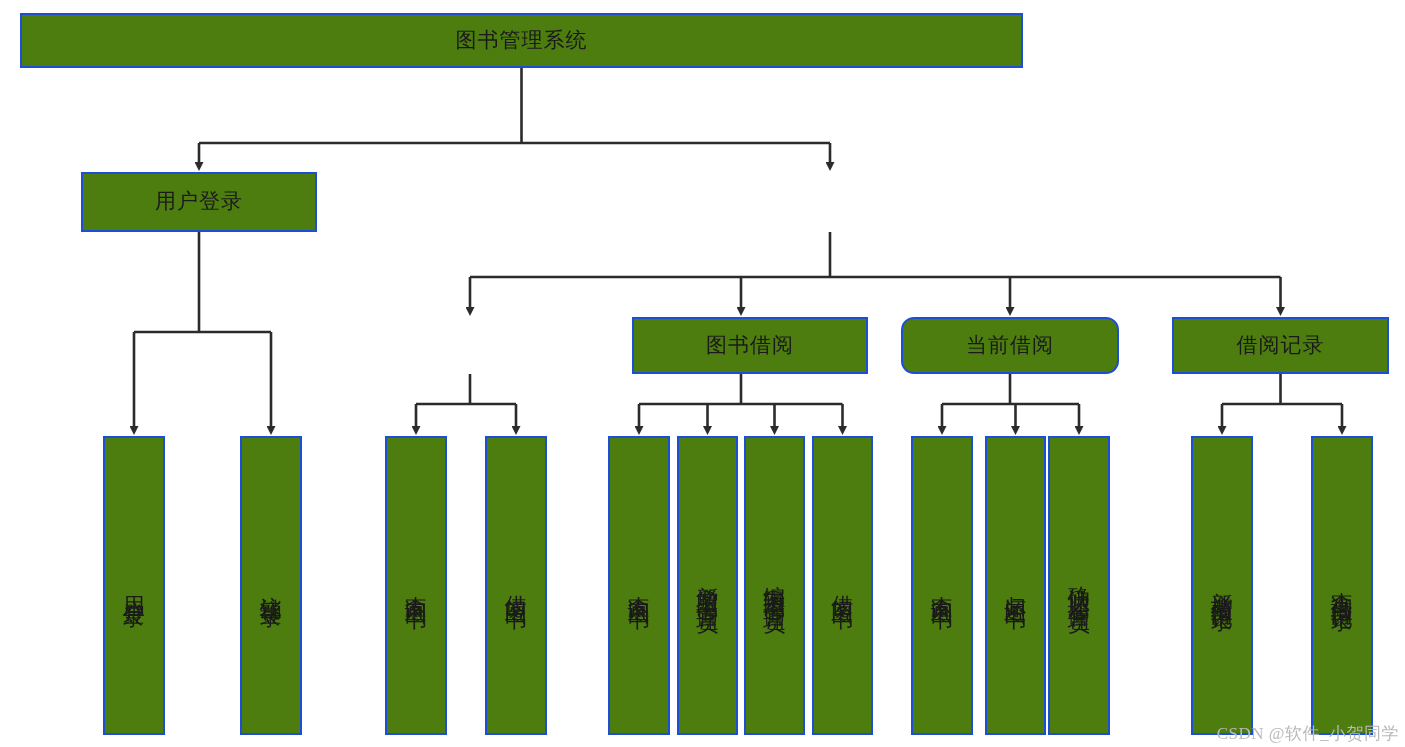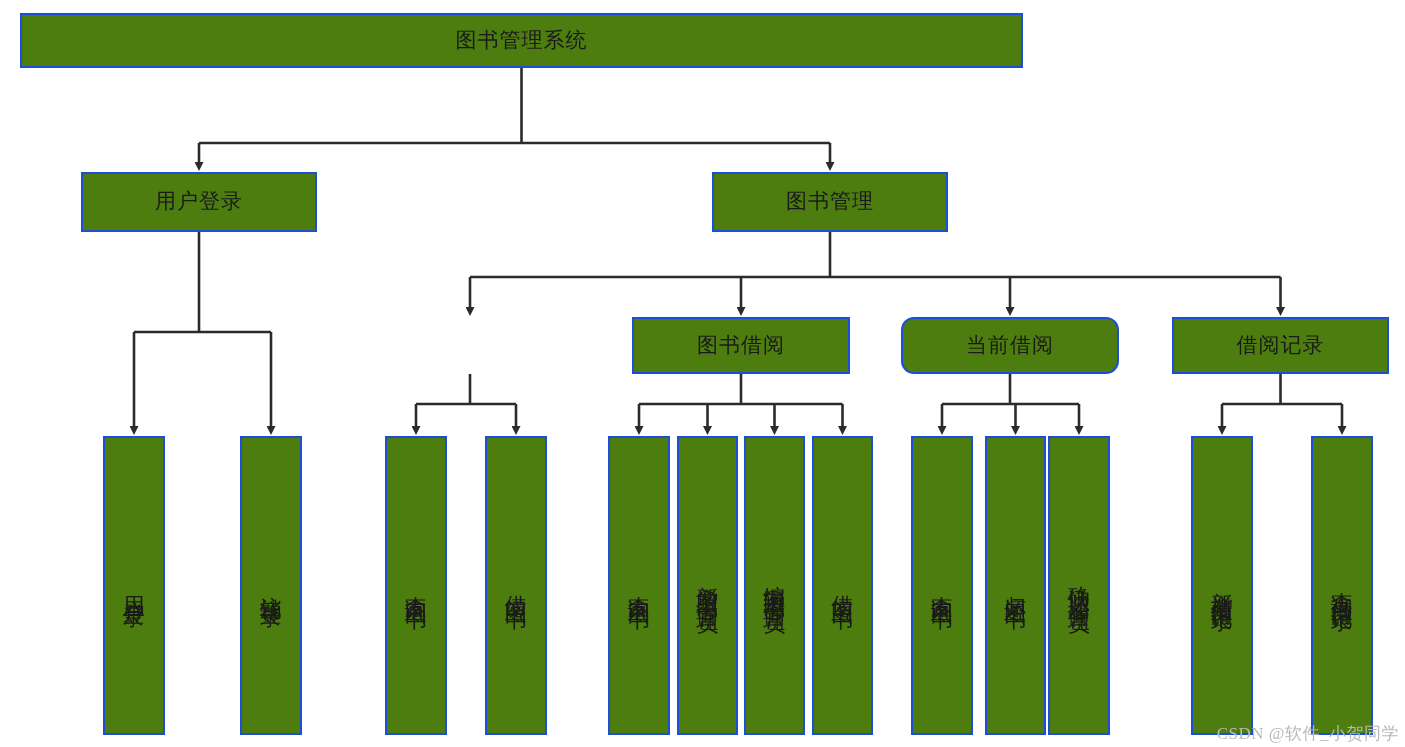--- a/index.html
+++ b/index.html
@@ -111,25 +111,22 @@
       </g>
   </svg>
 
   <div class="node horiz" style="left: 20px; top: 13px; width: 1003px; height: 55px;">
     <span class="label">图书管理系统</span>
   </div>
 
   <div class="node horiz" style="left: 81px; top: 172px; width: 236px; height: 60px;">
     <span class="label">用户登录</span>
   </div>
-  <div class="node horiz" style="left: 712px; top: 172px; width: 236px; height: 60px;">
-    <span class="label">图书管理</span>
-  </div>
 
-  <div class="node horiz" style="left: 632px; top: 317px; width: 218px; height: 57px;">
+  <div class="node horiz" style="left: 632px; top: 317px; width: 236px; height: 57px;">
     <span class="label">图书借阅</span>
   </div>
   <div class="node horiz" style="left: 901px; top: 317px; width: 218px; height: 57px; border-radius: 13px;">
     <span class="label">当前借阅</span>
   </div>
   <div class="node horiz" style="left: 1172px; top: 317px; width: 217px; height: 57px;">
     <span class="label">借阅记录</span>
   </div>
 
   <div class="node vert" style="left: 103px; top: 436px; width: 62px; height: 299px;">

